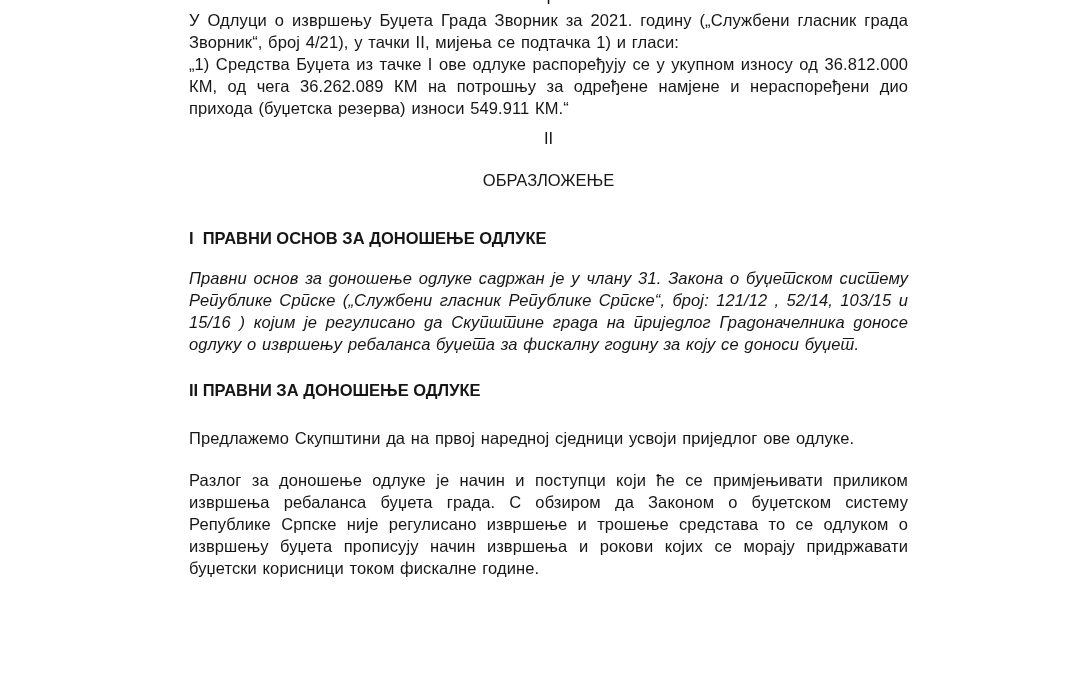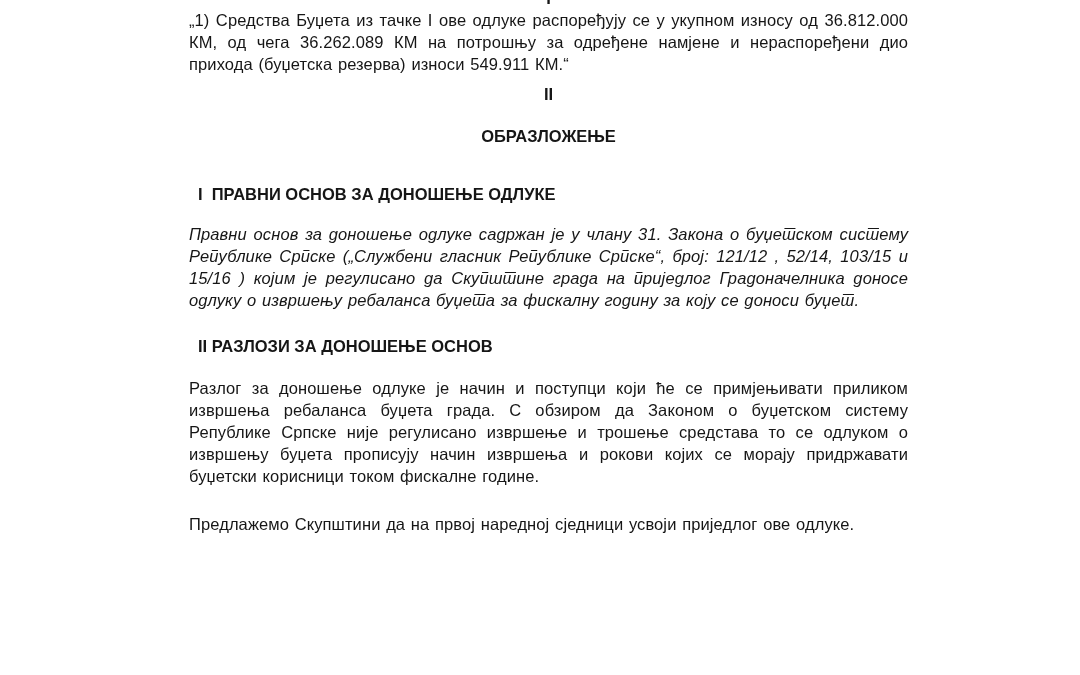--- a/index.html
+++ b/index.html
@@ -27,26 +27,26 @@
     font-size: 16.5px;
     line-height: 22px;
     text-align: justify;
     letter-spacing: 0.1px;
     word-spacing: 1px;
   }
   .heading-center {
     margin: 0;
     font-size: 16.5px;
     line-height: 22px;
-    font-weight: bold;
+    font-weight: normal;
     text-align: center;
     white-space: pre-wrap;
   }
   .heading-left {
-    margin: 9px;
+    margin: 0;
     font-size: 16.5px;
     line-height: 22px;
     font-weight: bold;
     text-align: left;
     white-space: pre-wrap;
   }
   .marker-top    { margin-top: -13px; }
   .block-quote   { }
   .marker-ii     { margin-top: 8px; }
   .block-force   { margin-top: 0; }
@@ -58,32 +58,33 @@
   .p-closing     { margin-top: 26px; }
 </style>
 </head>
 <body>
 
 <div class="screen">
   <div class="doc-column">
 
     <div class="heading-center marker-top">I</div>
 
+    <p class="para">У Одлуци о извршењу Буџета Града Зворник за 2021. годину („Службени гласник града Зворник“, број 4/21), у тачки II, мијења се подтачка 1) и гласи:</p>
 
     <p class="para block-quote">„1) Средства Буџета из тачке I ове одлуке распоређују се у укупном износу од  36.812.000 КМ, од чега   36.262.089 КМ на потрошњу за одређене намјене и нераспоређени дио прихода (буџетска резерва) износи 549.911 КМ.“</p>
 
     <div class="heading-center marker-ii">II</div>
 
 
     <div class="heading-center h-explain">ОБРАЗЛОЖЕЊЕ</div>
 
     <div class="heading-left h-legal">I  ПРАВНИ ОСНОВ ЗА ДОНОШЕЊЕ ОДЛУКЕ</div>
 
     <p class="para p-legal">Правни основ за доношење одлуке садржан је у члану 31. Закона о буџетском систему Републике Српске („Службени гласник Републике Српске“,  број: 121/12 ,  52/14, 103/15 и 15/16 ) којим је регулисано да Скупштине града на приједлог Градоначелника доносе одлуку о извршењу ребаланса буџета за фискалну годину за коју се доноси буџет.</p>
 
-    <div class="heading-left h-reasons">II РАЗЛОЗИ ЗА ДОНОШЕЊЕ ОСНОВ</div>
+    <div class="heading-left h-reasons">II ПРАВНИ ЗА ДОНОШЕЊЕ ОДЛУКЕ</div>
+
+    <p class="para p-closing">Предлажемо Скупштини  да на првој наредној сједници усвоји приједлог ове одлуке.</p>
 
     <p class="para p-reasons">Разлог за доношење одлуке је начин и поступци који ће се примјењивати приликом извршења ребаланса  буџета града. С обзиром да Законом о буџетском систему Републике Српске није регулисано извршење и трошење средстава то се одлуком о извршењу буџета прописују начин извршења и рокови којих се морају придржавати буџетски корисници током фискалне године.</p>
-
-    <p class="para p-closing">Предлажемо Скупштини  да на првој наредној сједници усвоји приједлог ове одлуке.</p>
 
   </div>
 </div>
 
 </body></html>

